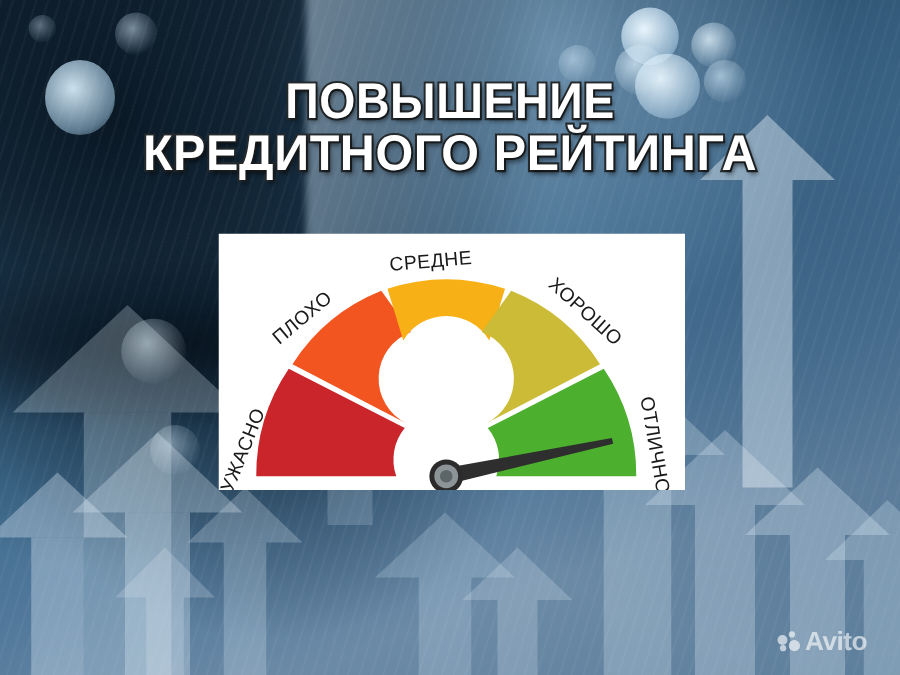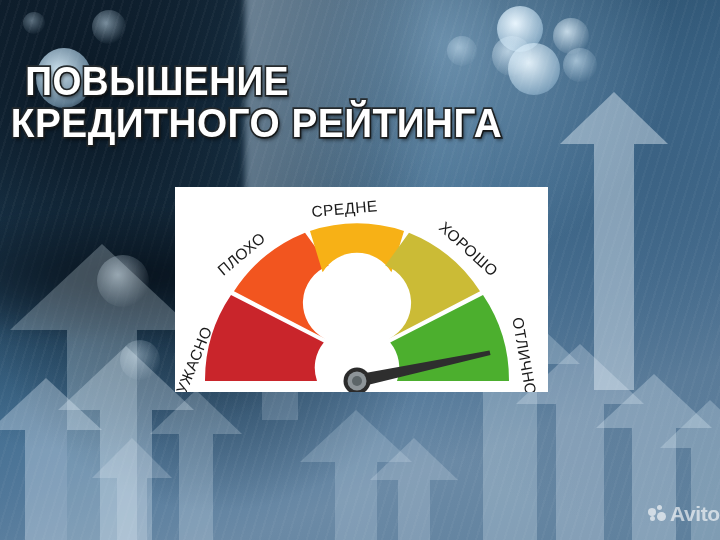--- a/index.html
+++ b/index.html
@@ -52,21 +52,21 @@
     border-right:var(--hw) solid transparent;
     border-bottom:var(--hh) solid var(--c);
   }
   .arrow .shaft{
     width:var(--sw);margin:0 auto;height:var(--sh);background:var(--c);
   }
 
   
   .headline{
     position:absolute;left:0;right:0;top:62px;
-    line-height:.96;
+    text-align:center;line-height:.96;
     font-weight:bold;color:#ffffff;
     letter-spacing:.5px;
     -webkit-text-stroke:3.4px #262b2e;
     paint-order:stroke fill;
     text-shadow:2px 3px 4px rgba(0,0,0,.55);
   }
   .headline .l1{display:block;font-size:40px;transform:scaleX(.93);}
   .headline .l2{display:block;font-size:40px;margin-top:4px;transform:scaleX(.97);}
 
   .bottomline{
@@ -86,21 +86,21 @@
   .gauge-svg{position:absolute;left:0;top:0;}
 
   .seg-label{
     font-family:"Liberation Sans","DejaVu Sans",sans-serif;
     font-size:15.5px;fill:#1a1a1a;font-weight:normal;
     letter-spacing:.4px;
   }
 
   
   .avito{
-    position:absolute;left:648px;top:503px;
+    position:absolute;left:622px;top:503px;
     display:flex;align-items:center;gap:4px;
     opacity:.62;
   }
   .avito .mark{position:relative;width:18px;height:17px;}
   .avito .mark i{position:absolute;border-radius:50%;background:#fff;display:block;}
   .avito .word{
     color:#fff;font-size:21px;font-weight:bold;letter-spacing:-.4px;
     font-family:"Liberation Sans","DejaVu Sans",sans-serif;line-height:1;
   }
 </style>

